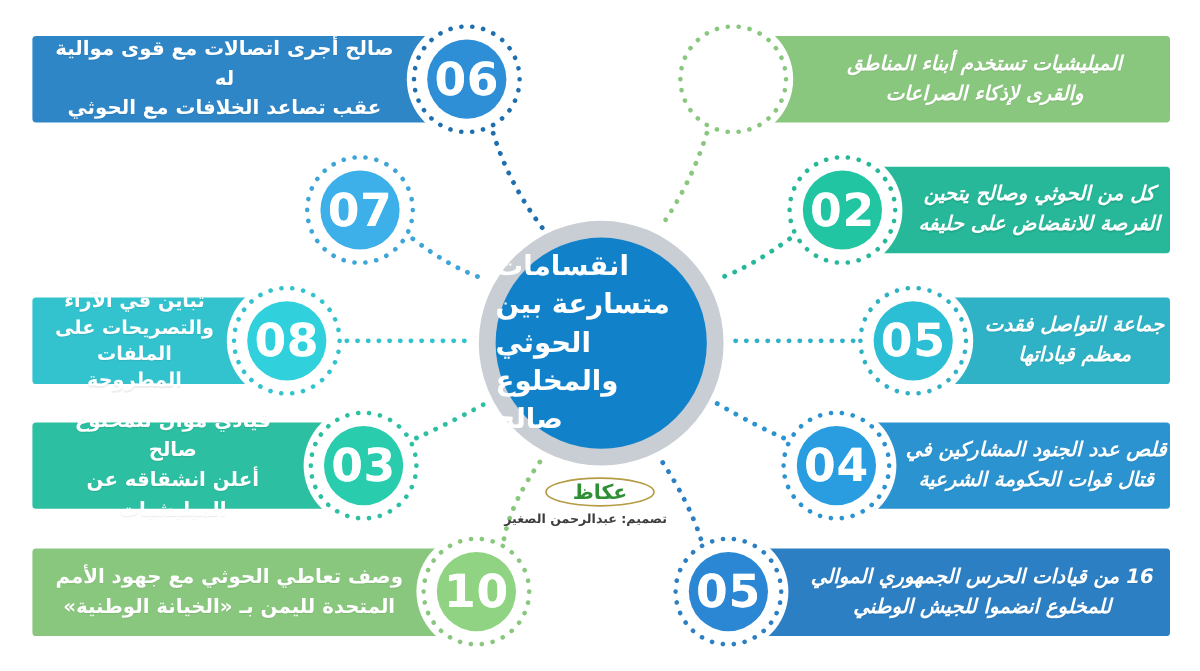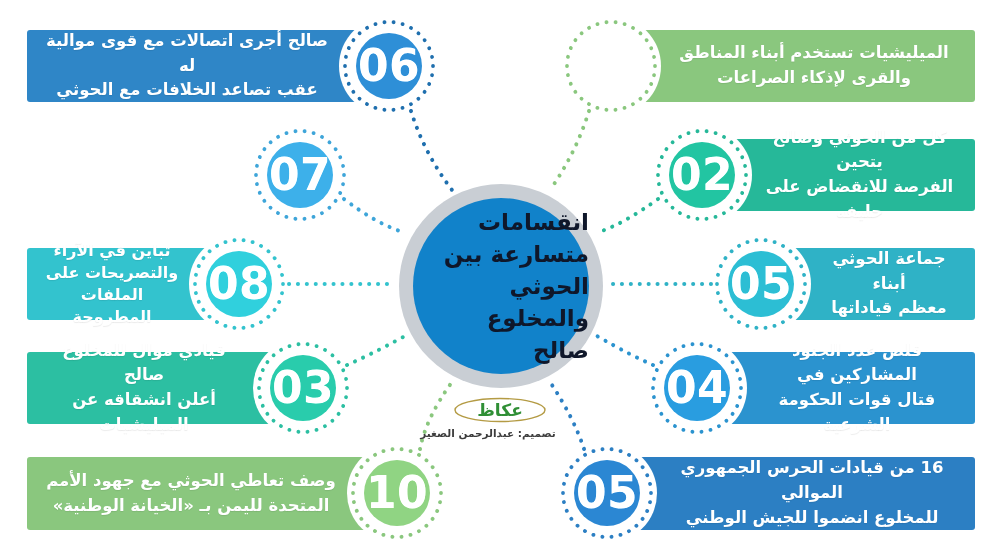--- a/index.html
+++ b/index.html
@@ -7,39 +7,39 @@
     position:relative;width:1000px;height:559px;background:#ffffff;overflow:hidden;
     font-family:"DejaVu Sans","Liberation Sans",sans-serif;
   }
   
   .item{position:absolute;inset:0;pointer-events:none;}
   .bar{
     position:absolute;z-index:1;border-radius:3px;background:var(--c);
     top:var(--bt);left:var(--bl);width:var(--bw);height:var(--bh,72px);
     display:flex;align-items:center;justify-content:center;
   }
-  .item.right .bar{padding-left:56px;padding-right:14px;box-sizing:border-box;}
+  .item.right .bar{padding-left:56px;padding-right:1px;box-sizing:border-box;font-style:italic;}
   .item.left  .bar{padding-right:56px;padding-left:14px;box-sizing:border-box;}
   .bar-text{
     color:#fff;font-weight:bold;text-align:center;white-space:pre-line;
     font-size:16.5px;line-height:1.5;direction:rtl;text-shadow:0 1px 1px rgba(0,0,0,.08);
   }
   .i8 .bar-text{font-size:16px;line-height:1.38;}
   .disc{
     position:absolute;z-index:2;width:100px;height:100px;border-radius:50%;background:#fff;
     left:calc(var(--cx) - 50px);top:calc(var(--cy) - 50px);
   }
   .numcircle{
     position:absolute;z-index:4;width:66px;height:66px;border-radius:50%;background:var(--c);
     left:calc(var(--cx) - 33px);top:calc(var(--cy) - 33px);
     display:flex;align-items:center;justify-content:center;
     filter:brightness(1.06) saturate(1.05);
   }
   .numcircle span{
-    color:#fff;font-weight:800;font-size:44px;letter-spacing:0.5px;line-height:1;
+    color:#fff;font-weight:800;font-size:38px;letter-spacing:0.5px;line-height:1;
     font-family:"DejaVu Sans","Liberation Sans",sans-serif;
   }
   
   .i1 {--c:#8ac77e;--cx:611px;--cy:66px; --bl:611px;--bt:30px; --bw:364px;}
   .i2 {--c:#26b899;--cx:702px;--cy:175px;--bl:702px;--bt:139px;--bw:273px;}
   .i3 {--c:#2fb2c6;--cx:761px;--cy:284px;--bl:761px;--bt:248px;--bw:214px;}
   .i4 {--c:#2b93cf;--cx:697px;--cy:388px;--bl:697px;--bt:352px;--bw:278px;}
   .i5 {--c:#2c7fc3;--cx:607px;--cy:493px;--bl:607px;--bt:457px;--bw:368px;--bh:73px;}
   .i6 {--c:#2f86c7;--cx:389px;--cy:66px; --bl:27px; --bt:30px; --bw:362px;}
   .i7 {--c:#3ea5d9;--cx:300px;--cy:175px;--bl:27px; --bt:139px;--bw:273px;}
@@ -62,21 +62,21 @@
   
   .center-ring{
     position:absolute;z-index:4;left:399px;top:184px;width:204px;height:204px;
     border-radius:50%;background:#c9ced4;
   }
   .center-circle{
     position:absolute;z-index:5;left:413px;top:198px;width:176px;height:176px;
     border-radius:50%;background:#1182ca;display:flex;align-items:center;justify-content:center;
   }
   .center-title{
-    color:#0f172a;font-weight:bold;font-size:23px;line-height:1.4;text-align:right;
+    color:#ffffff;font-weight:bold;font-size:23px;line-height:1.4;text-align:left;
     white-space:pre-line;direction:rtl;
   }
   
   .logo{position:absolute;z-index:6;left:452px;top:395px;width:96px;height:30px;}
   .credit{
     position:absolute;z-index:6;left:408px;top:427px;width:160px;text-align:center;
     font-size:10.5px;font-weight:bold;color:#3d3d3d;direction:rtl;
   }
 </style>
 </head>
@@ -123,21 +123,21 @@
 الفرصة للانقضاض على حليفه</div>
     </div>
     <div class="disc"></div>
     <div class="numcircle">
       <span>02</span>
     </div>
   </div>
 
   <div class="item right i3">
     <div class="bar">
-      <div class="bar-text" lang="ar">جماعة الحوثي أبناء
+      <div class="bar-text" lang="ar">جماعة التواصل فقدت
 معظم قياداتها</div>
     </div>
     <div class="disc"></div>
     <div class="numcircle">
       <span>05</span>
     </div>
   </div>
 
   <div class="item right i4">
     <div class="bar">

